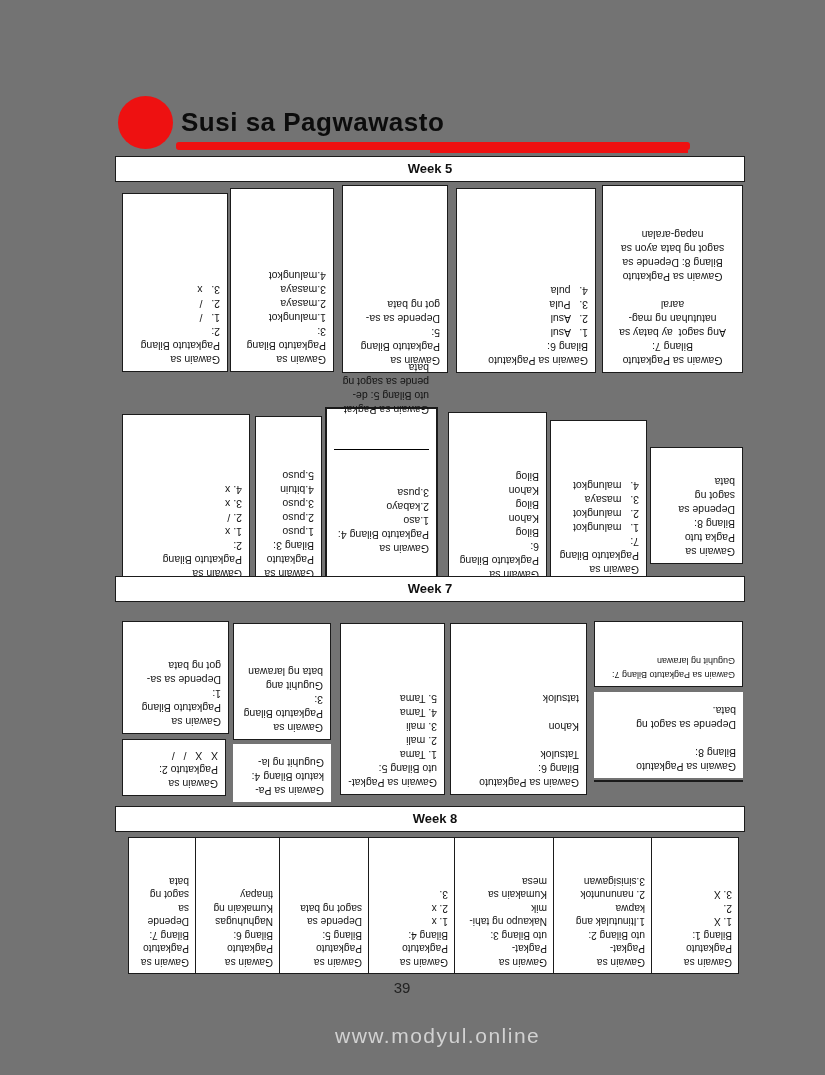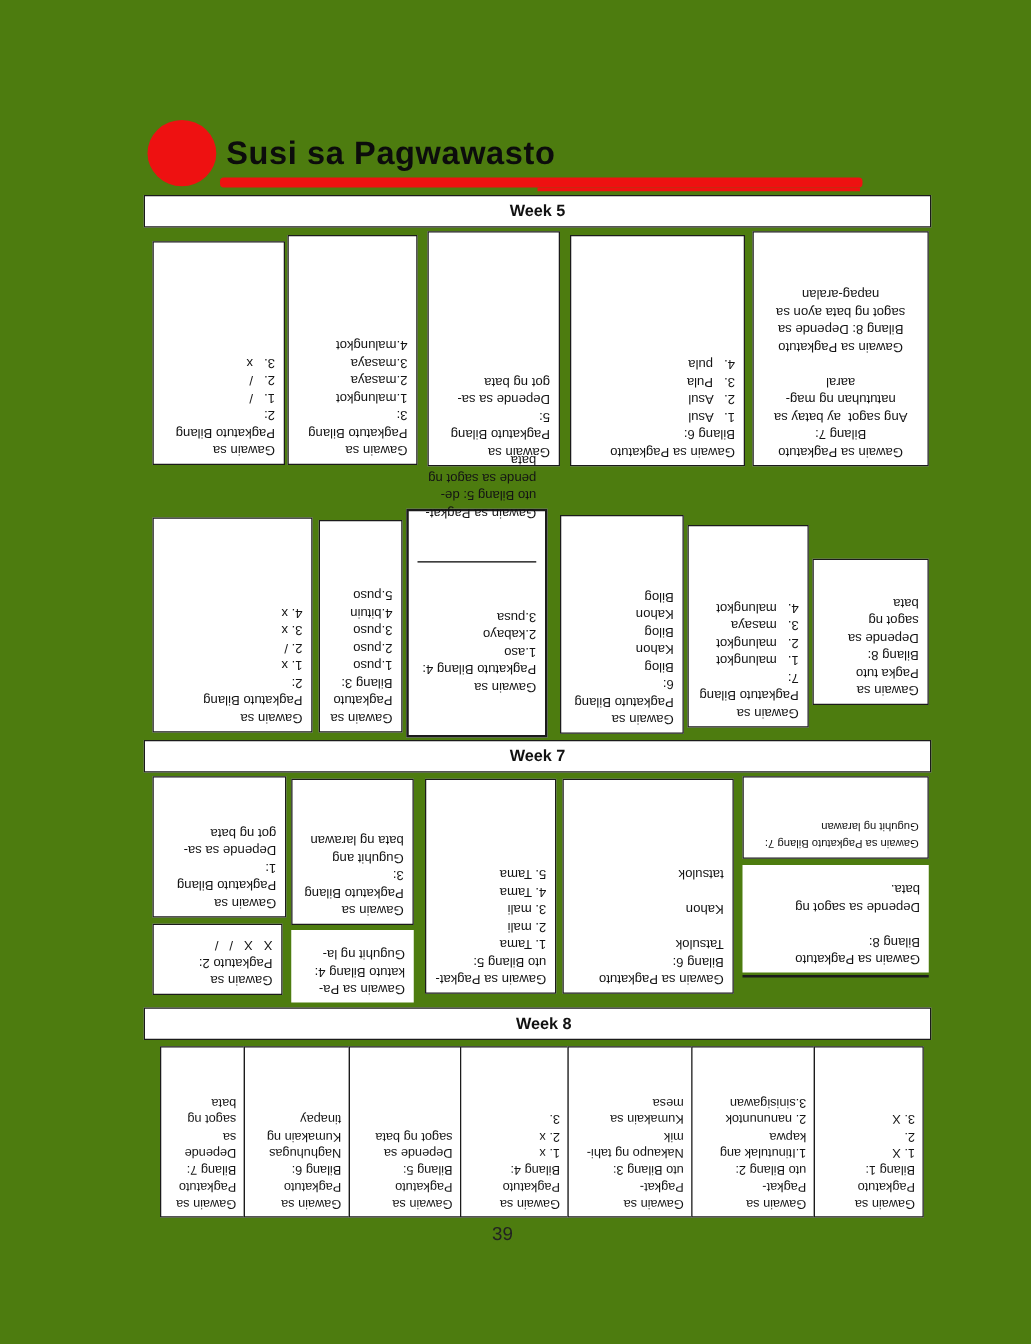--- a/index.html
+++ b/index.html
@@ -1,16 +1,16 @@
 <!DOCTYPE html>
 <html><head>
 <meta charset="utf-8">
 <style>
   html,body{margin:0;padding:0;background:#ffffff;}
-  #page{position:relative;width:825px;height:1075px;background:#4d7c0f;
+  #page{position:relative;width:825px;height:1075px;background:#737373;
         font-family:"Liberation Sans",sans-serif;color:#111;overflow:hidden;}
 
   
   .logo{position:absolute;left:118px;top:96px;width:55px;height:53px;border-radius:50%;background:#ee1111;}
   .title{position:absolute;left:181px;top:107px;font-size:26px;font-weight:bold;letter-spacing:.5px;color:#0c0c0c;}
   .rule-main{position:absolute;left:176px;top:142px;width:514px;height:8px;background:#ee1111;border-radius:3px;}
   .rule-sub{position:absolute;left:430px;top:150px;width:258px;height:3px;background:#ee1111;}
 
   
   .weekbar{position:absolute;left:115px;width:630px;height:26px;border:1.6px solid #1b1b1b;
@@ -148,21 +148,21 @@
   </div>
   <div class="box" style="left:650px;top:447px;width:93px;height:117px;">
     <div class="rot">Gawain sa
 Pagka tuto
 Bilang 8:
 Depende sa
 sagot ng
 bata</div>
   </div>
 
-  <div class="weekbar" style="top:592px;">Week 7</div>
+  <div class="weekbar" style="top:576px;">Week 7</div>
   <div class="box" style="left:122px;top:621px;width:107px;height:113px;">
     <div class="rot">Gawain sa
 Pagkatuto Bilang
 1:
 Depende sa sa-
 got ng bata</div>
   </div>
   <div class="box" style="left:233px;top:623px;width:98px;height:117px;">
     <div class="rot">Gawain sa
 Pagkatuto Bilang
@@ -263,14 +263,15 @@
       <div class="rot">Gawain sa
 Pagkatuto
 Bilang 1:
 1. X
 2.
 3. X</div>
     </div>
   </div>
 
   <div class="pageno">39</div>
+  <div class="watermark">www.modyul.online</div>
 
 </div>
 
 </body></html>

